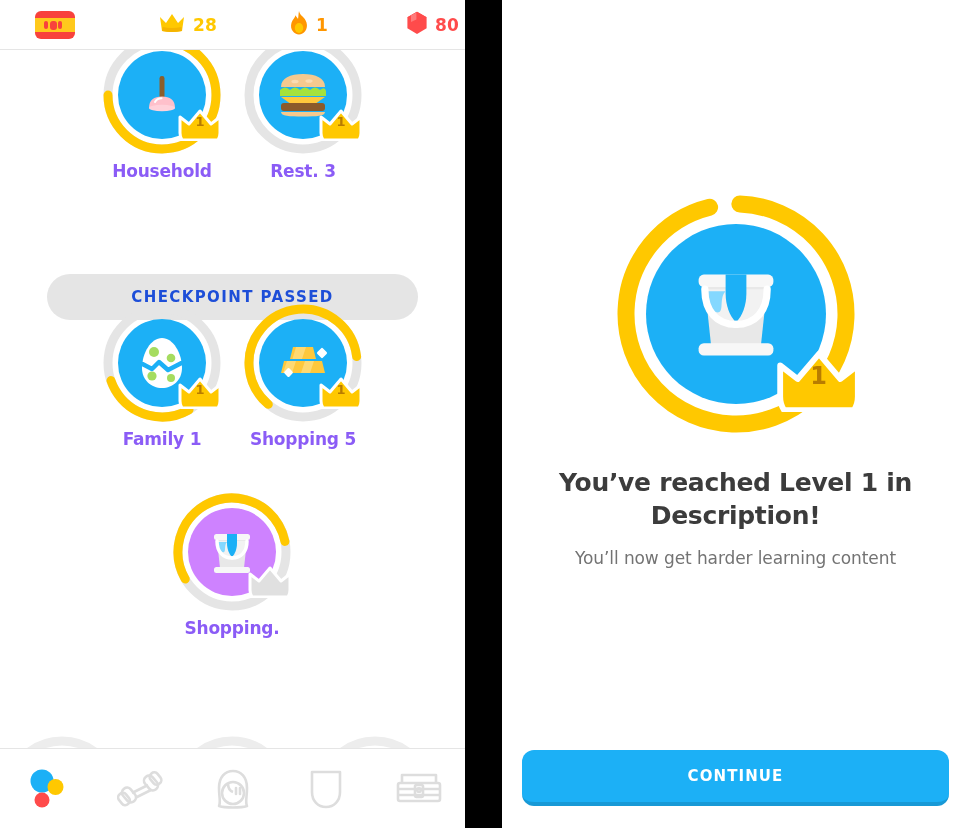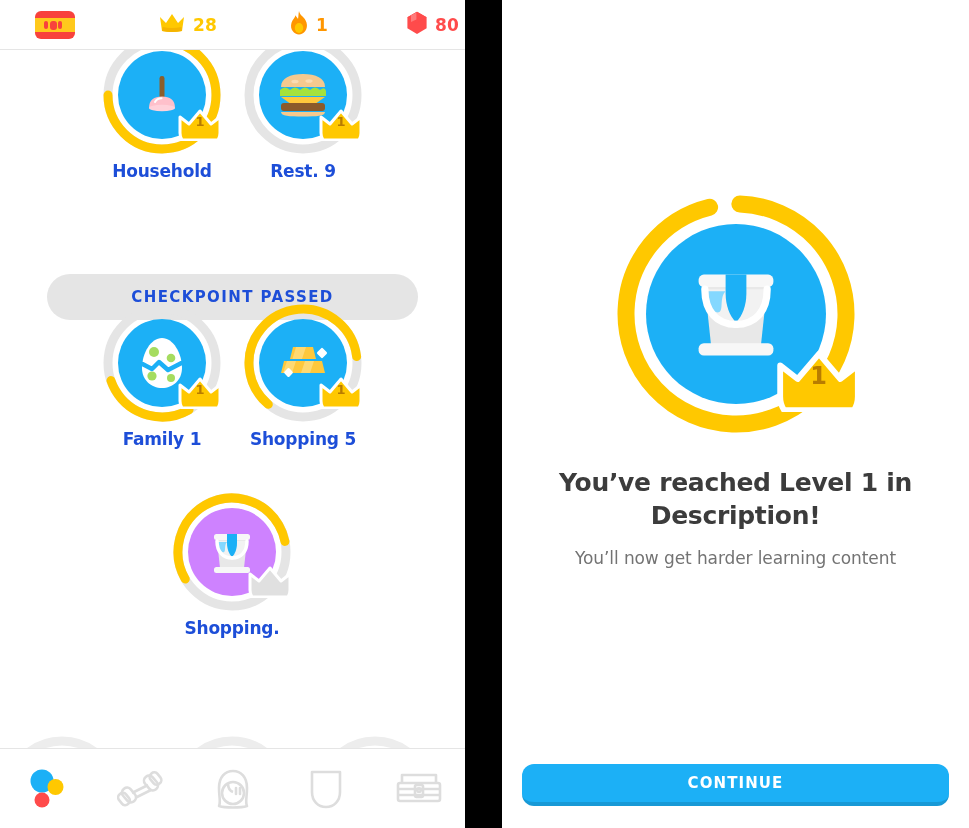--- a/index.html
+++ b/index.html
@@ -42,21 +42,21 @@
     justify-content:center; }
   .disc.purple { background:#ce82ff; }
   .disc svg { display:block; }
 
   .crown-badge { position:absolute; left:78px; top:74px; width:44px; height:34px; }
   .crown-badge svg { display:block; }
   .crown-num { position:absolute; left:0; top:7px; width:44px; text-align:center;
     font-size:13px; font-weight:700; color:#b87c00; }
 
   .skill-label { position:absolute; left:-85px; top:66px; width:170px; text-align:center;
-    font-size:17px; font-weight:700; color:#1d4ed8; letter-spacing:-.2px; }
+    font-size:17px; font-weight:700; color:#8b5cf6; letter-spacing:-.2px; }
 
   .checkpoint { position:absolute; left:47px; top:224px; width:371px; height:46px;
     background:#e5e5e5; border-radius:23px; display:flex; align-items:center;
     justify-content:center; }
   .checkpoint span { font-size:15px; font-weight:700; color:#1d4ed8; letter-spacing:1.4px; }
 
   .bottomnav { height:80px; flex:0 0 80px; background:#fff; border-top:1px solid #e5e5e5;
     display:flex; align-items:center; }
   .navitem { flex:1 1 0; display:flex; align-items:center; justify-content:center; height:100%; }
   .navitem svg { display:block; }
@@ -76,21 +76,21 @@
   .big-crown-num { position:absolute; left:0; top:16px; width:86px; text-align:center;
     font-size:24px; font-weight:700; color:#b87c00; }
 
   .title { margin-top:28px; width:400px; text-align:center; font-size:25px;
     font-weight:700; color:#3c3c3c; line-height:1.32; letter-spacing:-.3px; }
   .subtitle { margin-top:16px; width:430px; text-align:center; font-size:17px;
     color:#737373; letter-spacing:-.1px; }
 
   .continue-wrap { position:absolute; left:0; bottom:22px; width:467px;
     display:flex; justify-content:center; }
-  .continue-btn { width:427px; height:42px; background:#1cb0f6; border:none;
+  .continue-btn { width:427px; height:56px; background:#1cb0f6; border:none;
     border-bottom:4px solid #1899d6; border-radius:12px; color:#fff; font-size:15px;
     font-weight:700; letter-spacing:1.1px; cursor:pointer;
     font-family:"DejaVu Sans", sans-serif; }
 </style>
 </head>
 <body>
 
 <div class="screen">
 
   <div class="left-panel">
@@ -187,21 +187,21 @@
               </svg>
             </span>
           </div>
           <div class="crown-badge">
             <svg width="44" height="34" viewBox="0 0 44 34">
               <path d="M4 33 Q2 30 2 26 L2 10 L11 17 L22 4 L33 17 L42 10 L42 26 Q42 30 40 33 Z" fill="#ffc800" stroke="#fff" stroke-width="3" stroke-linejoin="round"></path>
             </svg>
             <div class="crown-num">1</div>
           </div>
         </div>
-        <div class="skill-label">Rest. 9</div>
+        <div class="skill-label">Rest. 3</div>
       </div>
 
       <div class="checkpoint">
         <span>CHECKPOINT PASSED</span>
       </div>
 
       <div class="skill" style="left:162px; top:313px;">
         <div class="ring-wrap">
           <svg width="124" height="124" viewBox="0 0 124 124">
             <circle cx="62" cy="62" r="54" fill="none" stroke="#e5e5e5" stroke-width="9" stroke-linecap="round"></circle>

